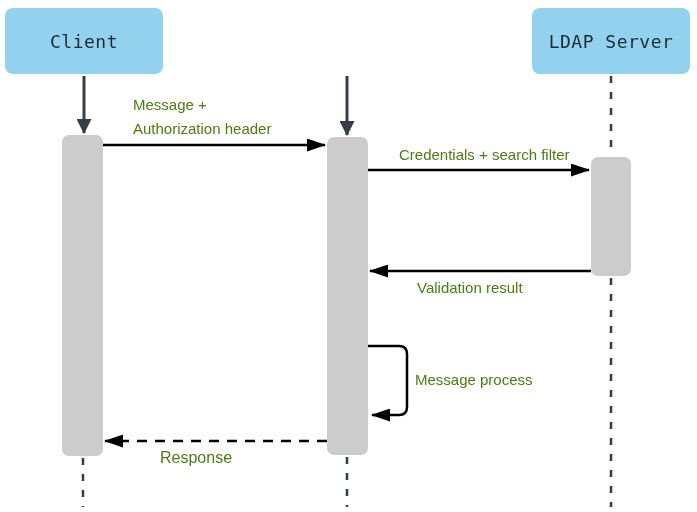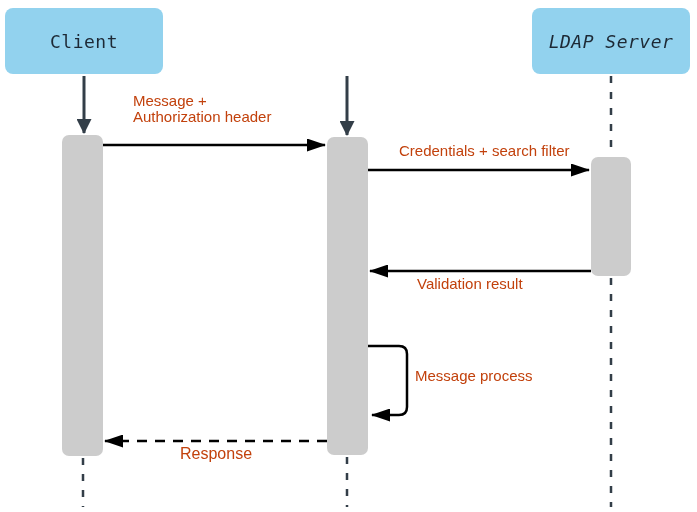--- a/index.html
+++ b/index.html
@@ -26,21 +26,21 @@
     display: flex;
     align-items: center;
     justify-content: center;
     font-family: "DejaVu Sans Mono", monospace;
     font-size: 18px;
     color: #1d2935;
     letter-spacing: 0.5px;
   }
   #actor-client { left: 5px; }
   #actor-mule { left: 268px; }
-  #actor-ldap { left: 532px; font-style: italic; }
+  #actor-ldap { left: 532px; }
 
   
   .activation {
     position: absolute;
     background: #cccccc;
     border-radius: 7px;
   }
   #act-client { left: 62px;  top: 135px; width: 41px; height: 321px; }
   #act-mule   { left: 327px; top: 137px; width: 41px; height: 318px; }
   #act-ldap   { left: 591px; top: 157px; width: 40px; height: 119px; }
@@ -50,29 +50,29 @@
     position: absolute;
     left: 0; top: 0;
     width: 697px;
     height: 512px;
   }
 
   
   .msg-label {
     position: absolute;
     font-size: 15px;
-    color: #c2410c;
-    line-height: 16px;
+    color: #4d7c0f;
+    line-height: 24px;
     white-space: pre-line;
   }
   #lbl-msg1 { left: 133px; top: 93px;  }
   #lbl-msg2 { left: 379px; top: 143px; margin-left: 20px; }
   #lbl-msg3 { left: 417px; top: 276px; }
   #lbl-msg4 { left: 415px; top: 368px; }
-  #lbl-msg5 { left: 180px; top: 446px; font-size: 16px; }
+  #lbl-msg5 { left: 160px; top: 446px; font-size: 16px; }
 </style>
 </head>
 <body>
 
 <div id="canvas">
 
   <div class="actor-box" id="actor-client">
     <span>Client</span>
   </div>
   <div class="actor-box" id="actor-ldap">

